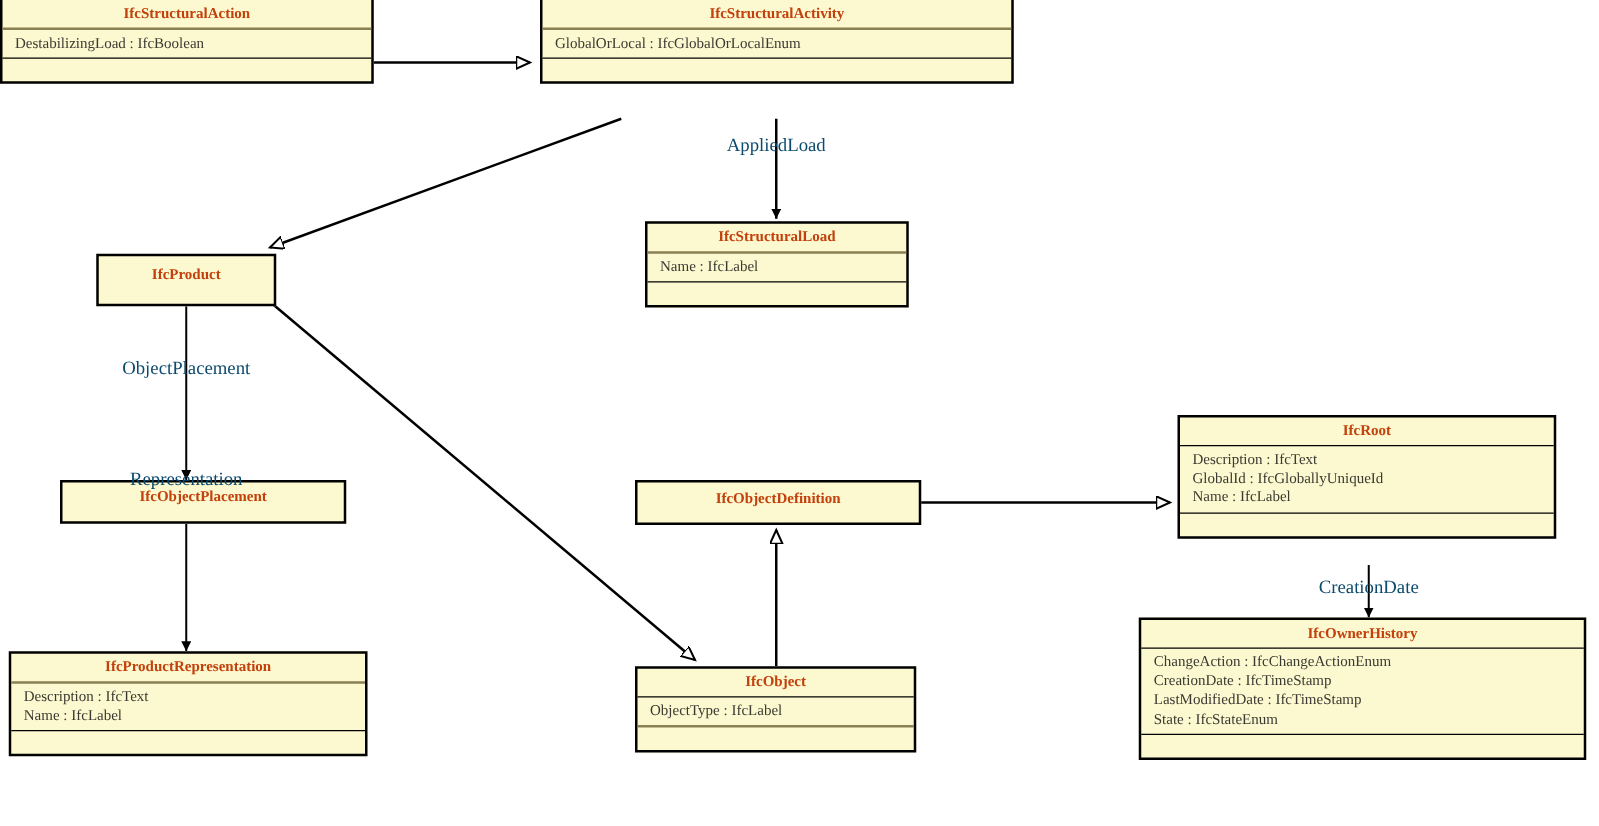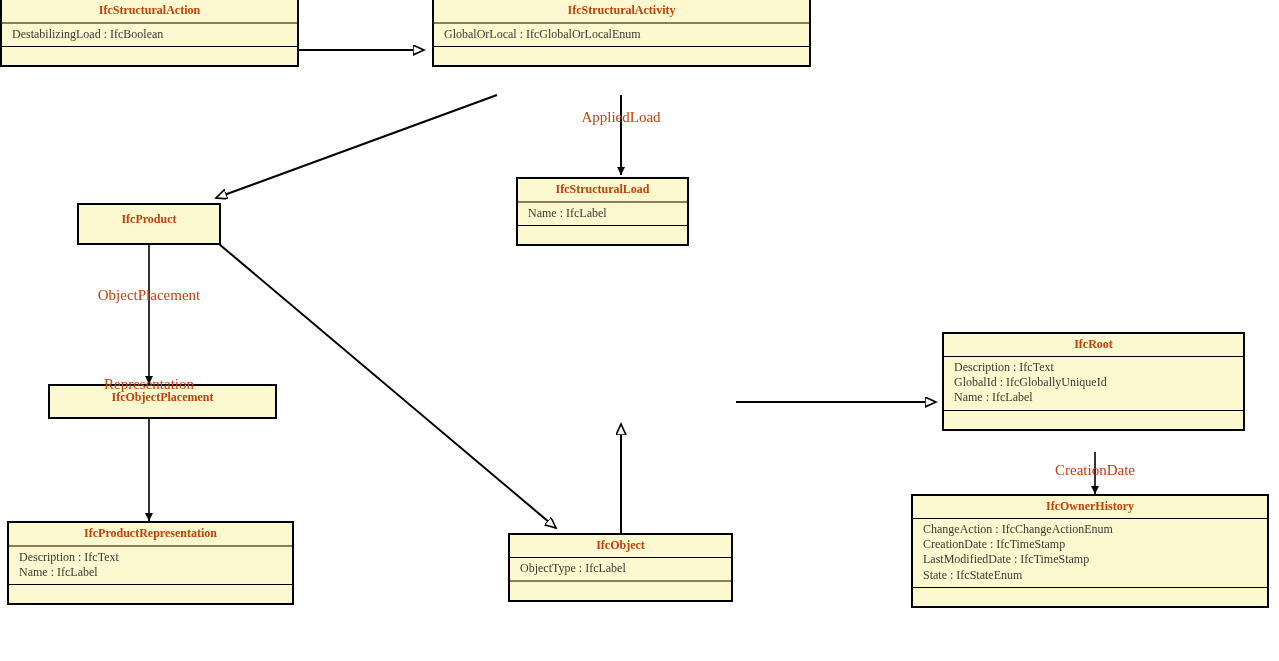--- a/index.html
+++ b/index.html
@@ -57,21 +57,21 @@
   .uml-attrs .attr {
     display: block;
   }
   .uml-empty {
     height: 18px;
   }
   .edge-label {
     position: absolute;
     font-family: "Liberation Serif", serif;
     font-size: 15px;
-    color: #c2410c;
+    color: #0c4a6e;
     white-space: nowrap;
     z-index: 9;
     text-align: center;
   }
   .edge-label.overlay {
     z-index: 9;
   }
 </style>
 </head>
 <body>
@@ -120,21 +120,21 @@
   <div class="uml-box" style="left:432px; top:-2px; width:379px;">
     <div class="uml-title">IfcStructuralActivity</div>
     <div class="uml-sep"></div>
     <div class="uml-attrs">
       <span class="attr">GlobalOrLocal : IfcGlobalOrLocalEnum</span>
     </div>
     <div class="uml-sep thin"></div>
     <div class="uml-empty"></div>
   </div>
 
-  <div class="uml-box" style="left:516px; top:177px; width:173px;">
+  <div class="uml-box" style="left:516px; top:177px; width:211px;">
     <div class="uml-title">IfcStructuralLoad</div>
     <div class="uml-sep"></div>
     <div class="uml-attrs">
       <span class="attr">Name : IfcLabel</span>
     </div>
     <div class="uml-sep thin"></div>
     <div class="uml-empty"></div>
   </div>
 
   <div class="uml-box" style="left:77px; top:203px; width:144px; height:42px;">
@@ -149,20 +149,23 @@
     <div class="uml-title">IfcProductRepresentation</div>
     <div class="uml-sep"></div>
     <div class="uml-attrs">
       <span class="attr">Description : IfcText</span>
       <span class="attr">Name : IfcLabel</span>
     </div>
     <div class="uml-sep thin"></div>
     <div class="uml-empty"></div>
   </div>
 
+  <div class="uml-box" style="left:508px; top:384px; width:229px; height:36px;">
+    <div class="uml-title" style="padding-top:6px;">IfcObjectDefinition</div>
+  </div>
 
   <div class="uml-box" style="left:508px; top:533px; width:225px;">
     <div class="uml-title">IfcObject</div>
     <div class="uml-sep thin"></div>
     <div class="uml-attrs">
       <span class="attr">ObjectType : IfcLabel</span>
     </div>
     <div class="uml-sep"></div>
     <div class="uml-empty"></div>
   </div>

